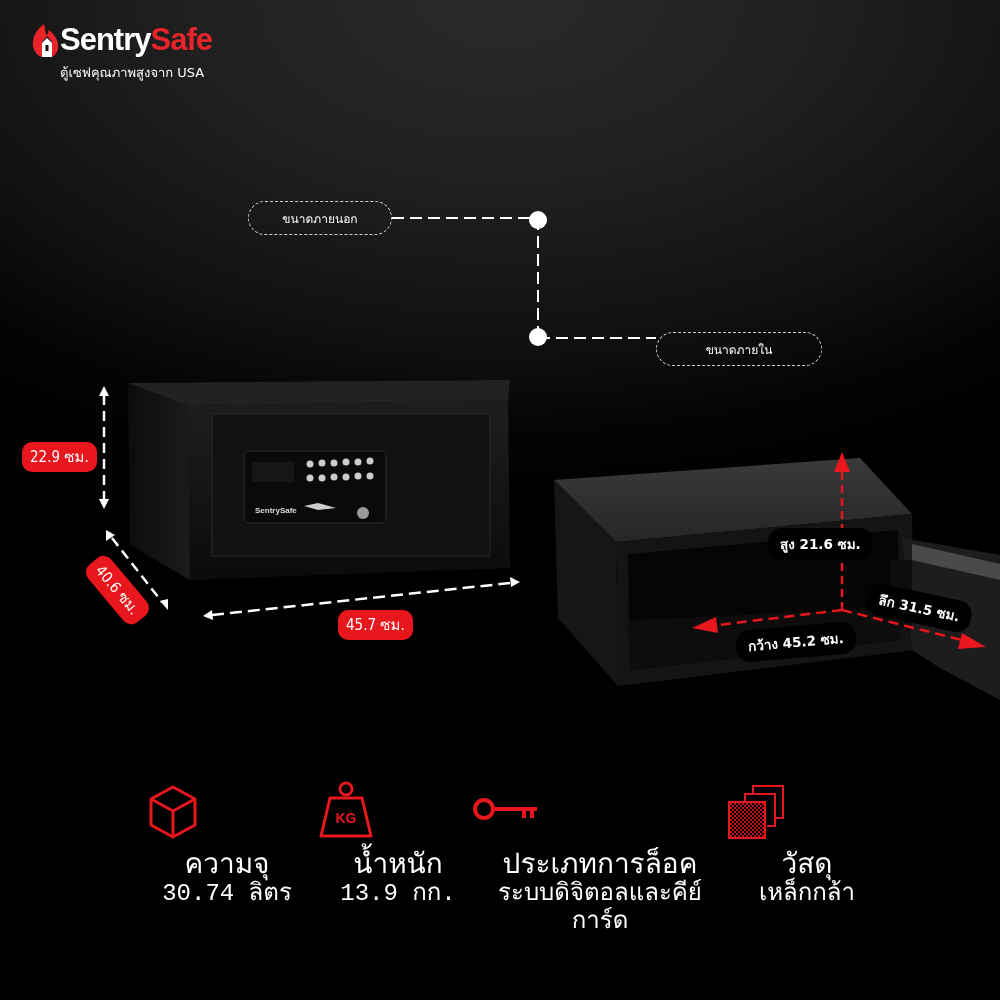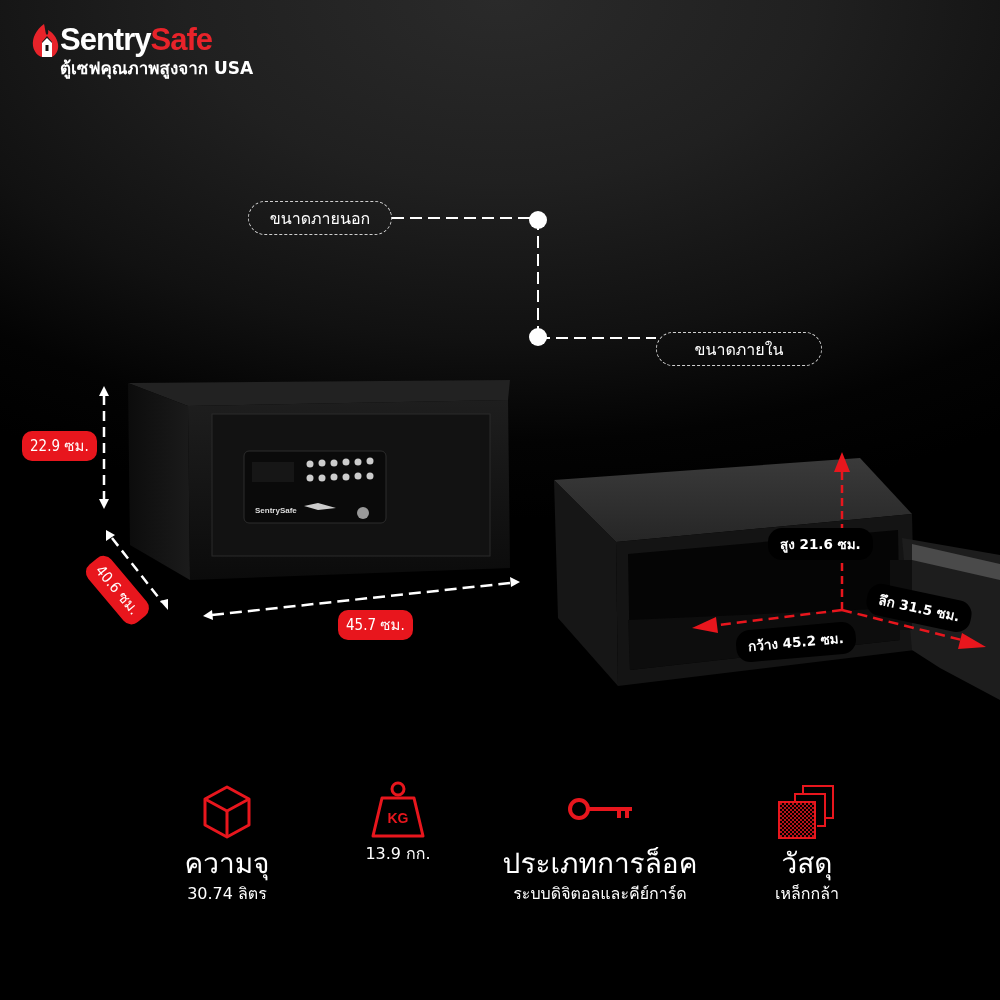--- a/index.html
+++ b/index.html
@@ -5,30 +5,30 @@
   html,body{margin:0;padding:0;}
   body{width:1000px;height:1000px;overflow:hidden;background:#000;font-family:"DejaVu Sans",sans-serif;color:#fff;}
   .canvas{position:relative;width:1000px;height:1000px;
     background:radial-gradient(ellipse 900px 520px at 50% 0%, #2a2a2a 0%, #202020 35%, #111 65%, #030303 85%, #000 100%);}
   .abs{position:absolute;}
   
   .logo{left:30px;top:22px;width:230px;height:70px;}
   .logo-word{position:absolute;left:30px;top:0;font-family:"Liberation Sans",sans-serif;font-weight:bold;font-size:31px;letter-spacing:-1px;}
   .logo-sentry{color:#fff;}
   .logo-safe{color:#e8232a;}
-  .logo-tag{position:absolute;left:30px;top:32px;font-size:17px;font-weight:bold;color:#fff;white-space:nowrap;}
+  .logo-tag{position:absolute;left:30px;top:40px;font-size:13px;font-weight:normal;color:#fff;white-space:nowrap;}
   
-  .pill{border:1.5px dashed #cfcfcf;border-radius:18px;height:34px;display:flex;align-items:center;justify-content:center;font-size:16px;color:#fff;box-sizing:border-box;}
+  .pill{border:1.5px dashed #cfcfcf;border-radius:18px;height:34px;display:flex;align-items:center;justify-content:center;font-size:12px;color:#fff;box-sizing:border-box;}
   .dim-label{background:#e8161d;color:#fff;border-radius:10px;font-size:15px;padding:3px 8px;white-space:nowrap;font-family:"DejaVu Sans Condensed","DejaVu Sans",sans-serif;}
   .inner-label{background:#000;color:#fff;border-radius:14px;font-size:13.5px;font-weight:bold;padding:5px 12px;white-space:nowrap;}
   
   .feature{position:absolute;top:780px;text-align:center;}
-  .feat-icon{height:60px;display:flex;justify-content:center;align-items:flex-end;}
+  .feat-icon{height:60px;display:flex;justify-content:flex-start;align-items:flex-end;}
   .feat-title{font-size:28px;line-height:32px;margin-top:8px;color:#fff;}
-  .feat-value{font-size:16px;line-height:28px;color:#fff;}
+  .feat-value{font-size:24px;line-height:28px;color:#fff;font-family:Liberation Mono, monospace;}
 </style>
 </head>
 <body>
 
 <div class="canvas">
 
   <div class="abs logo">
     <svg class="abs" style="left:0;top:0" width="30" height="36" viewBox="0 0 30 36">
       <path d="M14 2 C6 8 2 16 3 24 C4 30 8 34 12 35 L12 20 L17 14 L22 20 L22 35 C26 33 29 28 28 22 C27 15 22 10 18 8 C19 12 17 14 16 12 C15 9 15 5 14 2Z" fill="#e8232a"></path>
       <path d="M17 16 L12 21 L12 35 L22 35 L22 21Z" fill="#fff"></path>
@@ -97,21 +97,21 @@
 
       <line x1="112" y1="168" x2="162" y2="232" stroke-dasharray="10,6"></line>
       <polygon points="106,160 106,171 115,165" stroke="none"></polygon>
       <polygon points="168,240 160,231 168,229" stroke="none"></polygon>
 
       <line x1="212" y1="245" x2="510" y2="213" stroke-dasharray="12,6"></line>
       <polygon points="203,246 212,240 213,250" stroke="none"></polygon>
       <polygon points="520,212 510,207 511,217" stroke="none"></polygon>
     </g>
   </svg>
-  <div class="abs dim-label" style="left:22px;top:431px;">22.9 ซม.</div>
+  <div class="abs dim-label" style="left:22px;top:442px;">22.9 ซม.</div>
   <div class="abs dim-label" style="left:80px;top:575px;transform:rotate(50deg);transform-origin:center;">40.6 ซม.</div>
   <div class="abs dim-label" style="left:338px;top:610px;">45.7 ซม.</div>
 
   <svg class="abs" style="left:540px;top:440px" width="460" height="260">
     <defs>
       <linearGradient id="topg" x1="0" y1="0" x2="0" y2="1">
           <stop offset="0" stop-color="#3a3a3a"></stop>
           <stop offset="1" stop-color="#262626"></stop>
         </linearGradient>
     </defs>
@@ -159,20 +159,21 @@
   <div class="feature" style="left:318px;width:160px;">
     <div class="feat-icon">
       <svg width="56" height="60" viewBox="0 0 56 60">
         <g fill="none" stroke="#e8161d" stroke-width="3" stroke-linejoin="round">
           <circle cx="28" cy="9" r="6"></circle>
           <polygon points="12,18 44,18 53,56 3,56"></polygon>
         </g>
         <text x="28" y="43" text-anchor="middle" font-size="14" font-weight="bold" fill="#e8161d" font-family="Liberation Sans, sans-serif">KG</text>
       </svg>
     </div>
+    <div class="feat-title">น้ำหนัก</div>
     <div class="feat-value">13.9 กก.</div>
   </div>
 
   <div class="feature" style="left:727px;width:160px;">
     <div class="feat-icon">
       <svg width="60" height="56" viewBox="0 0 60 56">
         <defs>
           <pattern id="hatch" width="4" height="4" patternUnits="userSpaceOnUse">
             <path d="M0 4 L4 0 M0 0 L4 4" stroke="#e8161d" stroke-width="0.8"></path>
           </pattern>

